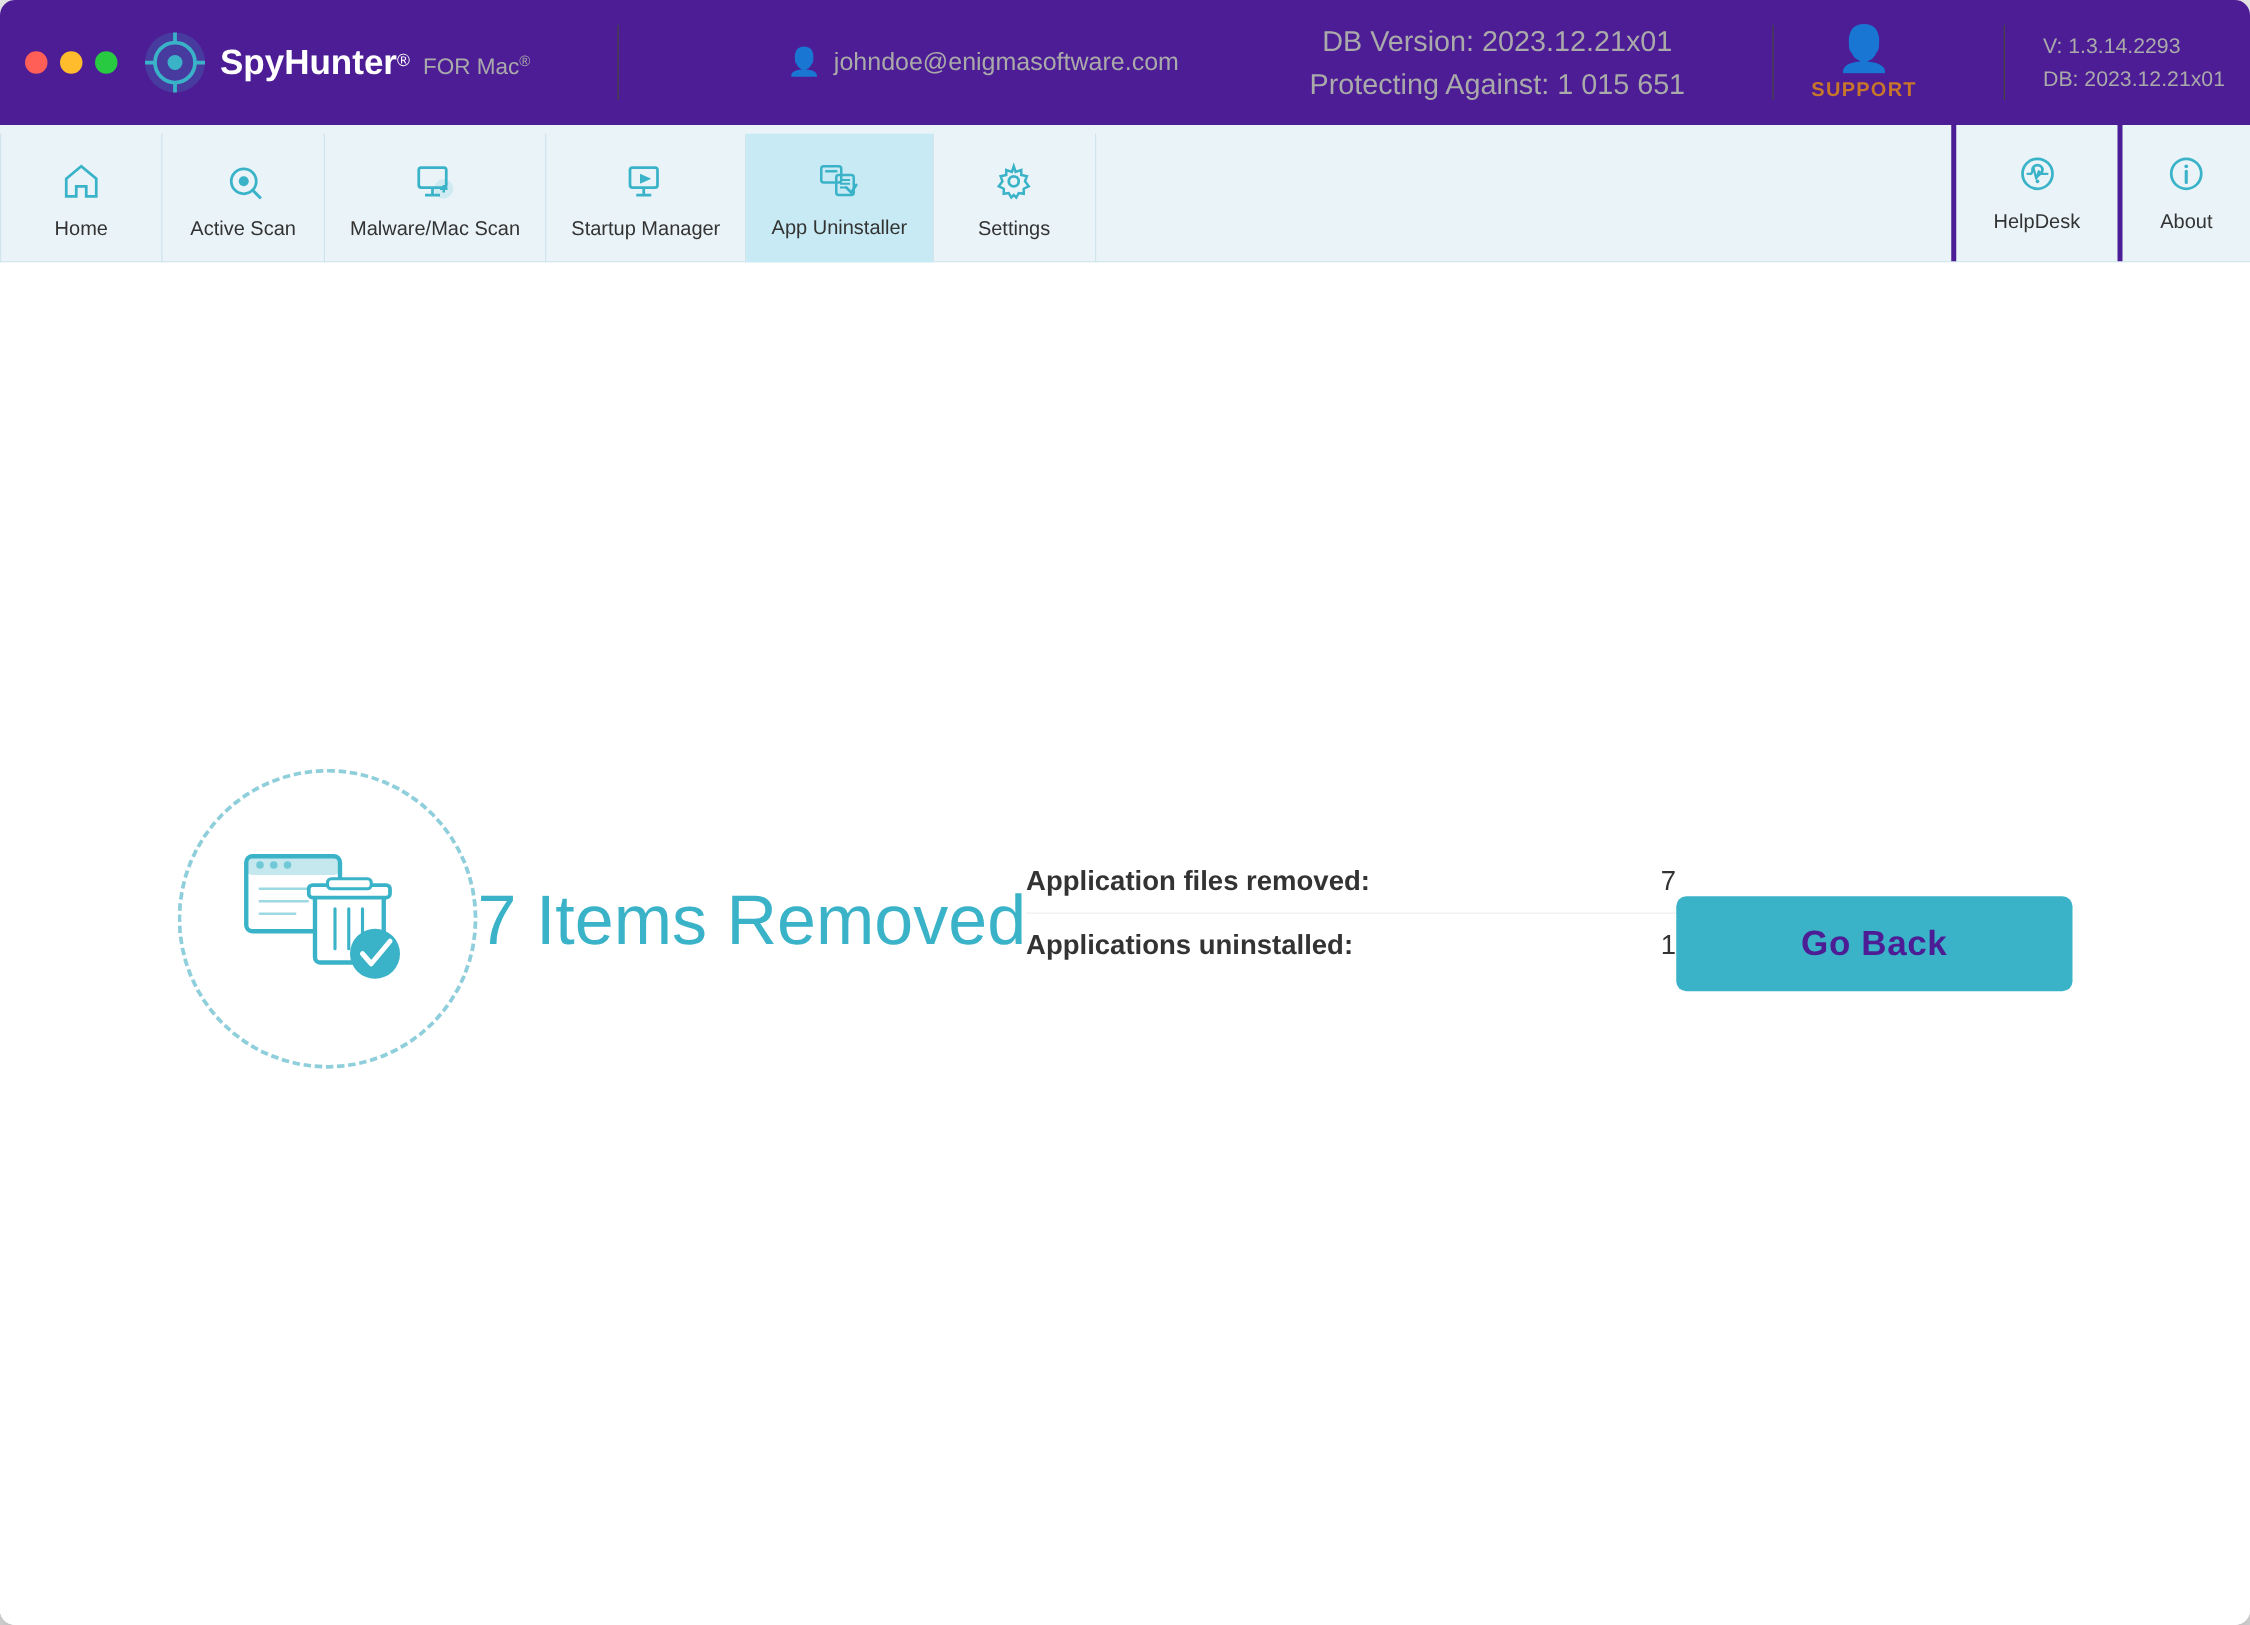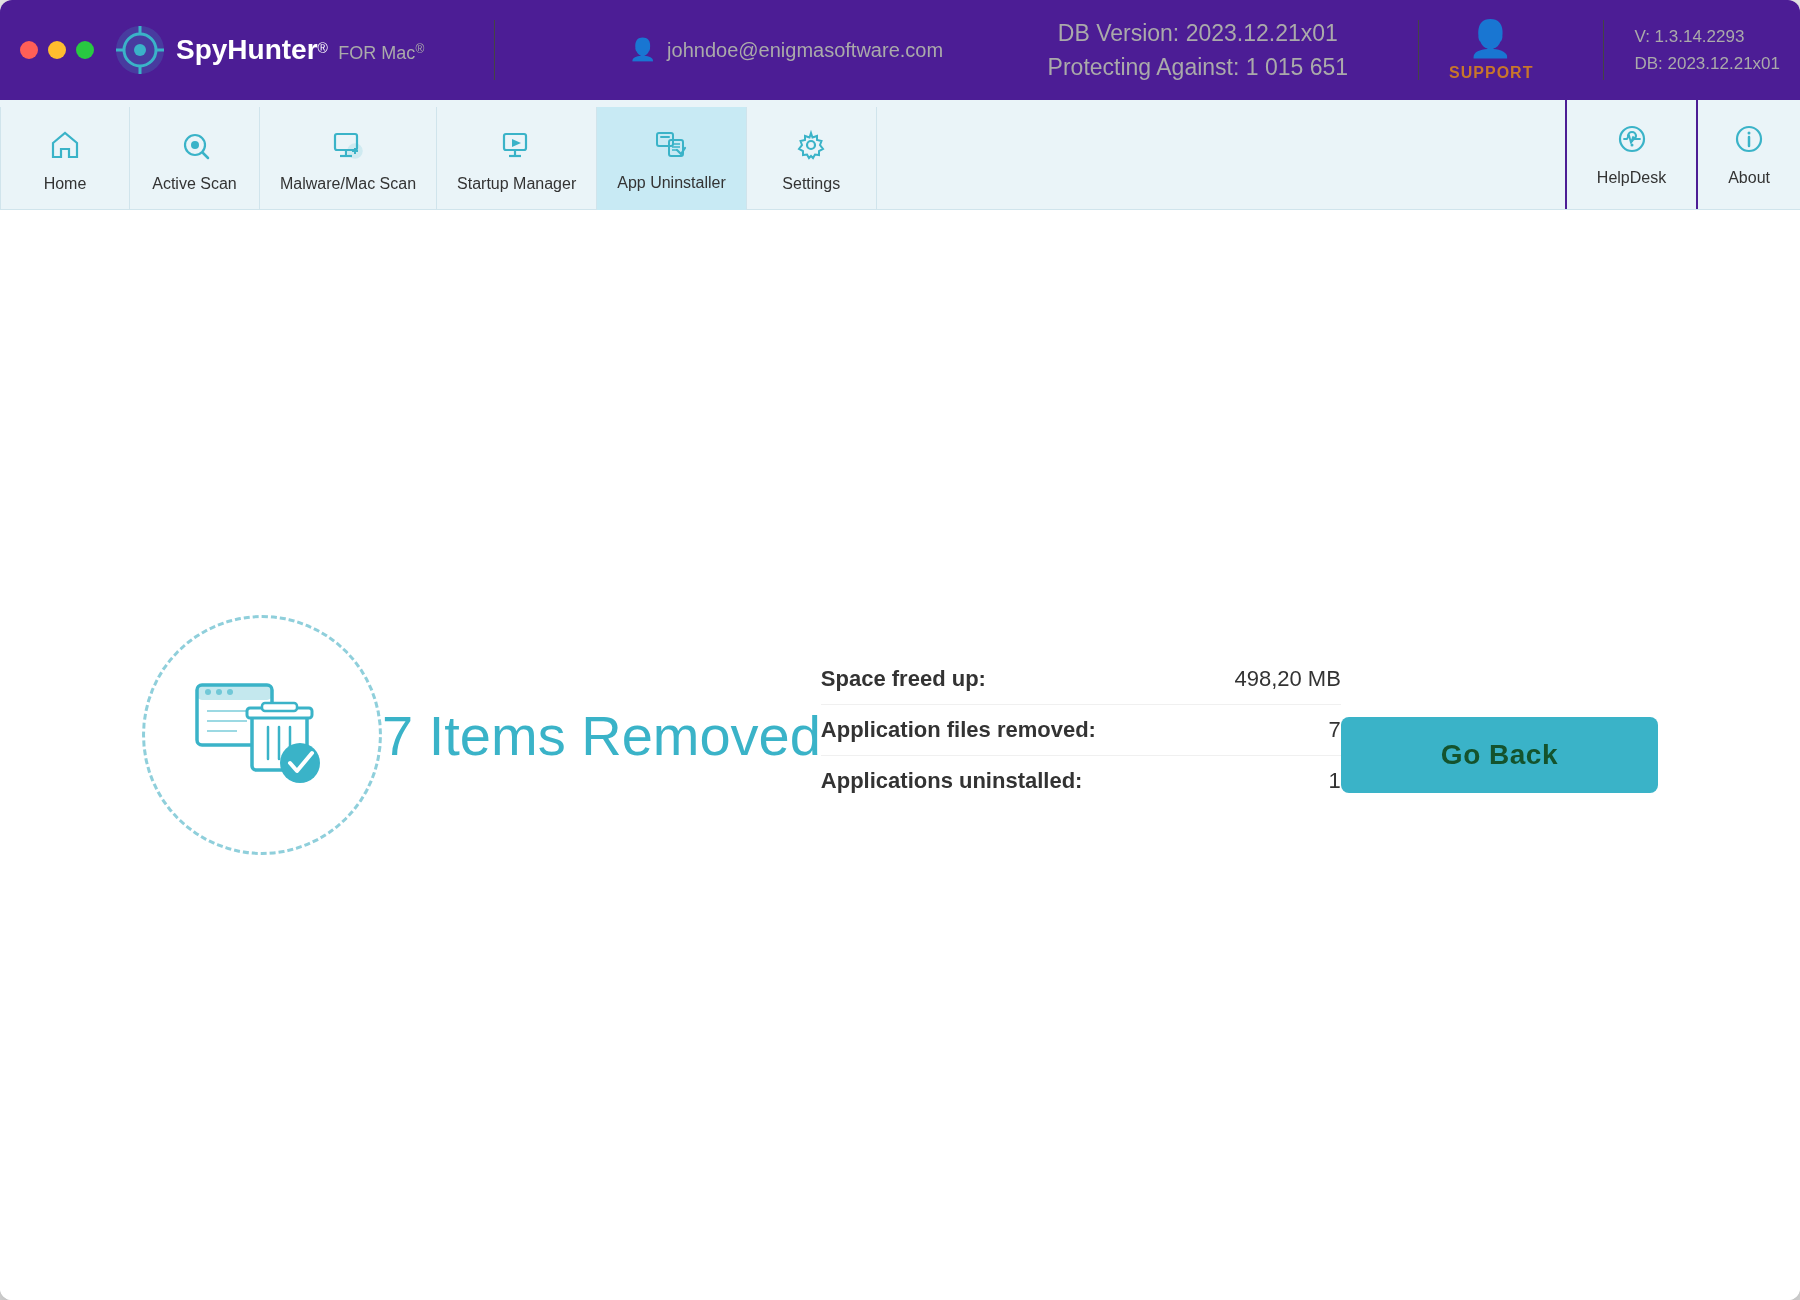--- a/index.html
+++ b/index.html
@@ -163,21 +163,21 @@
 
     .nav-item-right {
       display: flex;
       flex-direction: column;
       align-items: center;
       justify-content: center;
       gap: 6px;
       padding: 10px 30px;
       height: 100%;
       cursor: pointer;
-      border-left: 2px solid #4c1d95;
+      border-left: 4px solid #4c1d95;
     }
 
     
     .main-content {
       flex: 1;
       background: #ffffff;
       display: flex;
       align-items: center;
       justify-content: center;
       padding: 40px;
@@ -243,21 +243,21 @@
       color: #333;
     }
     .stats-value {
       color: #333;
       font-weight: 400;
     }
 
     
     .go-back-btn {
       background: #3ab3c8;
-      color: #14532d;
+      color: #4c1d95;
       border: none;
       border-radius: 8px;
       padding: 22px 100px;
       font-size: 28px;
       font-weight: 600;
       cursor: pointer;
       letter-spacing: 0.5px;
       transition: background 0.15s;
     }
 
@@ -449,24 +449,20 @@
           <circle cx="108" cy="88" r="20" fill="#3ab3c8"></circle>
           <polyline points="98,88 105,96 120,78" stroke="white" stroke-width="4" fill="none" stroke-linecap="round" stroke-linejoin="round"></polyline>
         </svg>
       </div>
     </div>
 
     <div class="result-title">7 Items Removed</div>
 
     <div class="stats-table">
       <div class="stats-row">
-        <span class="stats-label">Space freed up:</span>
-        <span class="stats-value">498,20 MB</span>
-      </div>
-      <div class="stats-row">
         <span class="stats-label">Application files removed:</span>
         <span class="stats-value">7</span>
       </div>
       <div class="stats-row">
         <span class="stats-label">Applications uninstalled:</span>
         <span class="stats-value">1</span>
       </div>
     </div>
 
     <button class="go-back-btn">Go Back</button>

